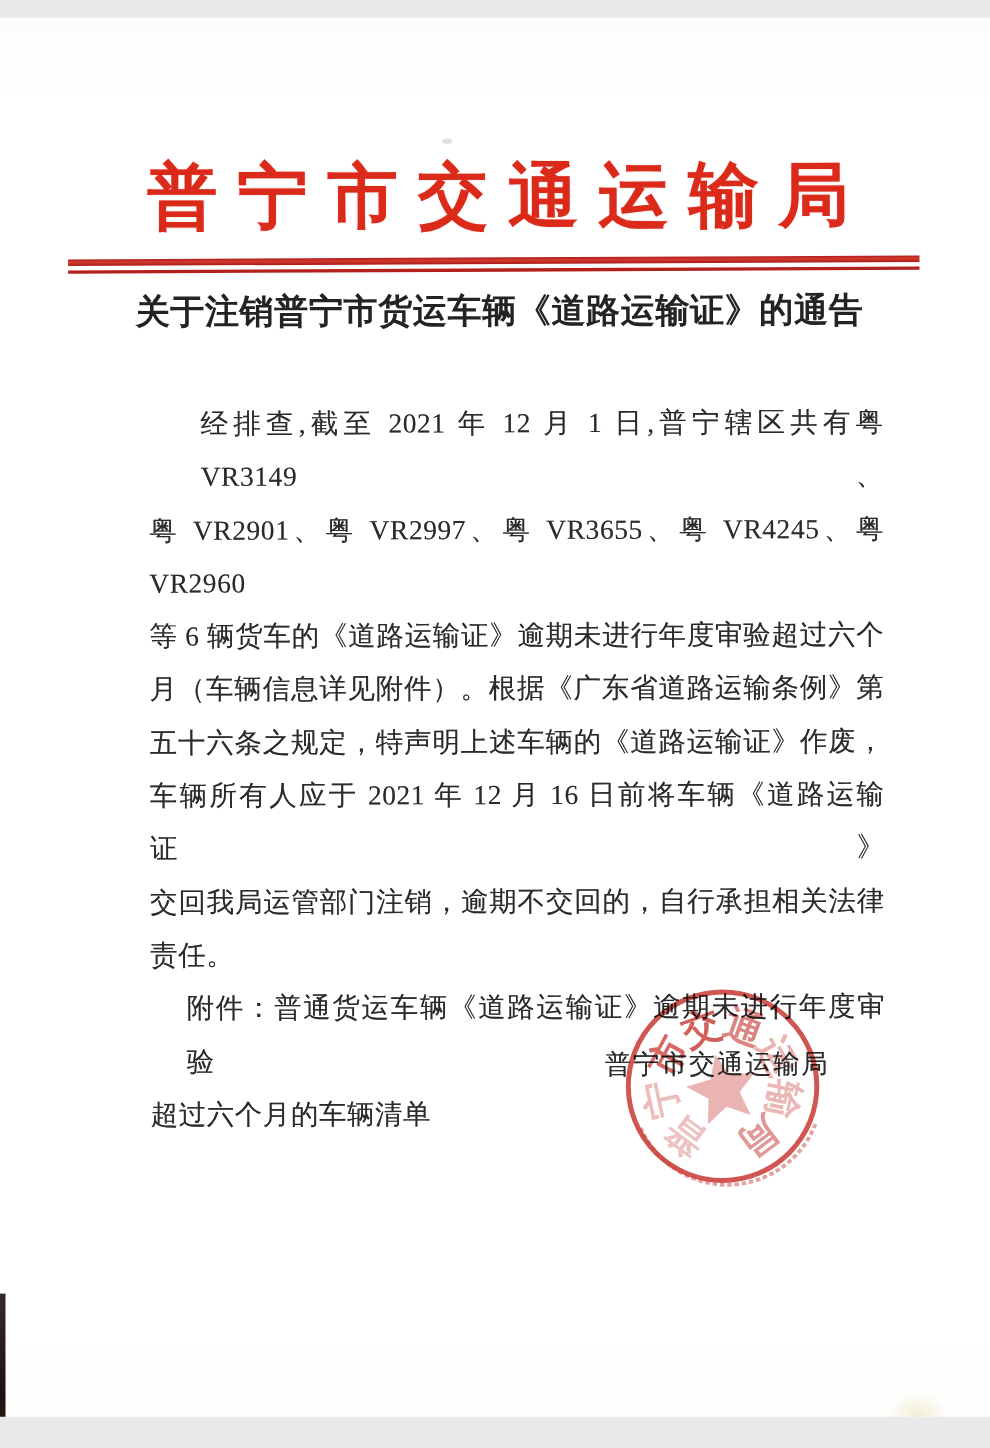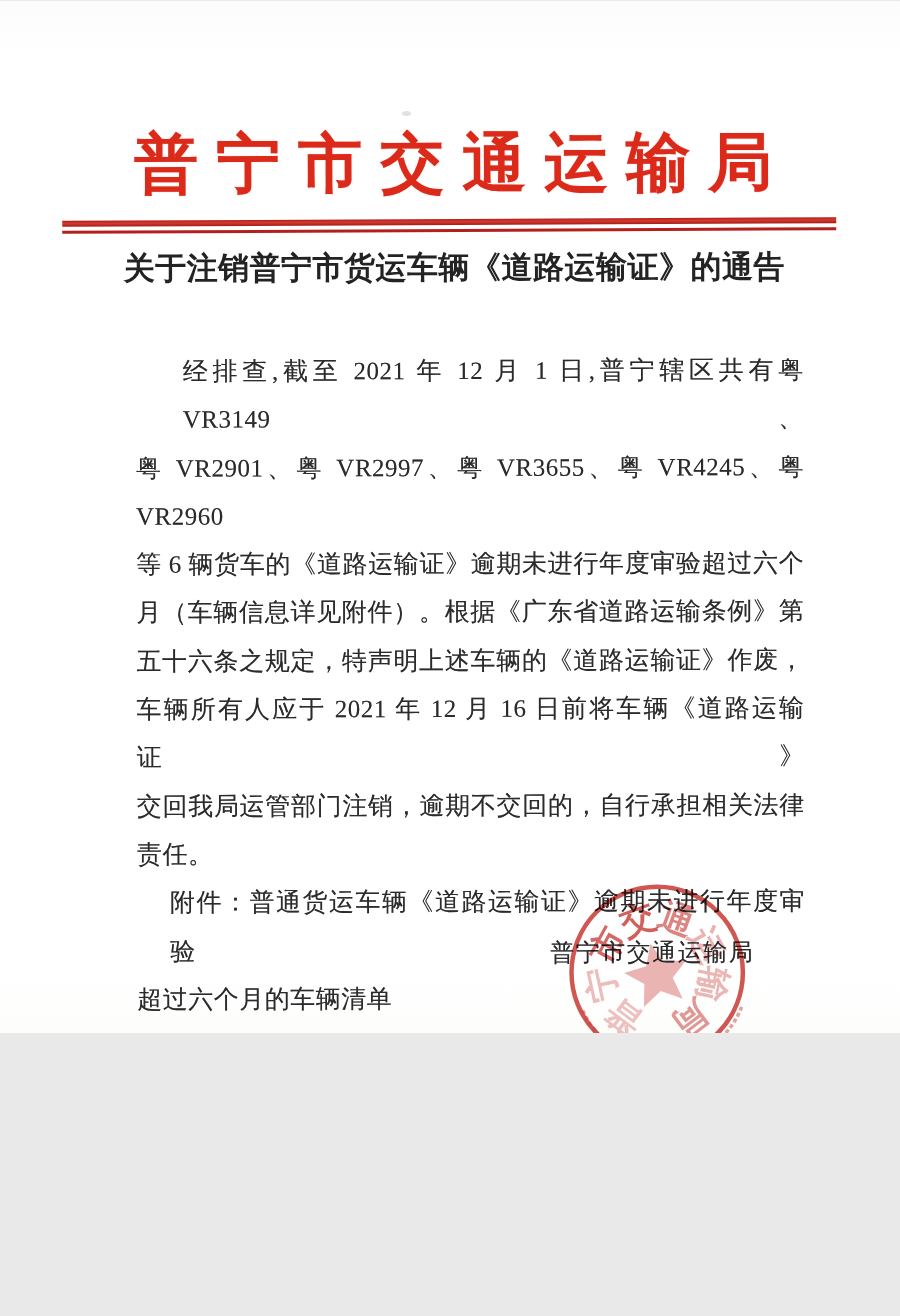--- a/index.html
+++ b/index.html
@@ -1,22 +1,22 @@
 <!DOCTYPE html>
 <html><head>
 <meta charset="utf-8">
 <style>
   html, body { margin: 0; padding: 0; background: #e9e9e9; }
   * { box-sizing: border-box; }
 
   .page {
     position: relative;
     width: 900px;
-    height: 1032px;
-    margin: 1px auto;
+    height: 1272px;
+    margin: 16px auto;
     background: linear-gradient(180deg, #fcfcfc 0%, #ffffff 6%, #ffffff 94%, #fdfdfc 100%);
     overflow: hidden;
     font-family: "Liberation Serif", "DejaVu Serif", serif;
   }
 
   .content { position: absolute; inset: 0; transform: rotate(-0.15deg); }
 
   
   .letterhead {
     position: absolute;

